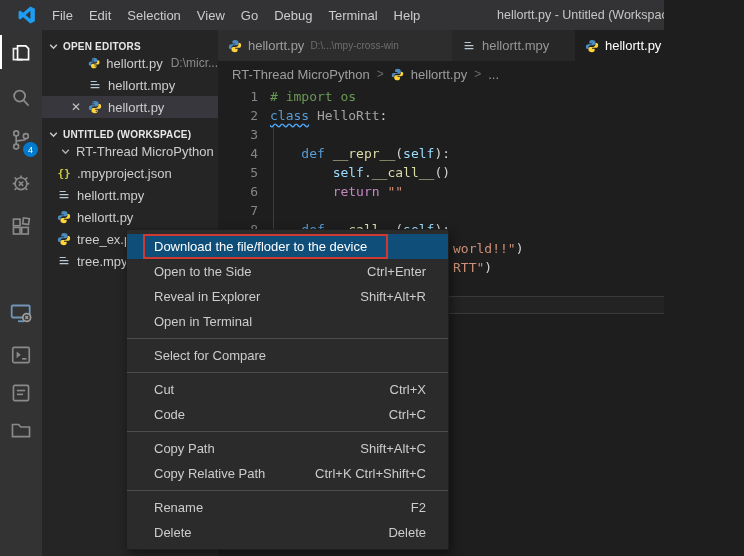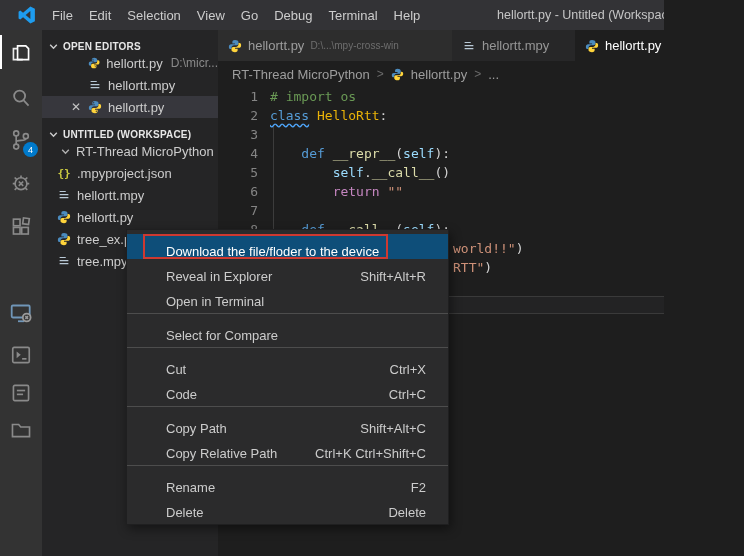--- a/index.html
+++ b/index.html
@@ -47,29 +47,29 @@
   
   .breadcrumb{position:absolute;left:0;top:31px;width:526px;height:26px;display:flex;align-items:center;
               gap:7px;padding-left:14px;font-size:13px;color:#9d9d9d;}
   .bc-sep{color:#6a6a6a;font-size:12px;}
   
   .code-area{position:absolute;left:0;top:57px;width:526px;height:209px;}
   .indent-guide{position:absolute;left:55px;top:40px;width:1px;height:112px;background:#3c3c3c;}
   .code-line{height:19px;line-height:19px;display:flex;font-family:"DejaVu Sans Mono",monospace;font-size:13px;}
   .ln{flex:0 0 40px;width:40px;text-align:right;color:#858585;}
   .lc{white-space:pre;margin-left:12px;color:#d4d4d4;}
-  .tk-comment{color:#6a9955}.tk-kw{color:#569cd6}.tk-type{color:#eab308}.tk-fn{color:#dcdcaa}
+  .tk-comment{color:#6a9955}.tk-kw{color:#569cd6}.tk-type{color:#a3a3a3}.tk-fn{color:#dcdcaa}
   .tk-param{color:#9cdcfe}.tk-ctrl{color:#c586c0}.tk-str{color:#ce9178}.tk-plain{color:#d4d4d4}
   .tk-wavy{text-decoration:underline wavy #4fa8ff;text-decoration-skip-ink:none;text-underline-offset:3px;}
   .panel-strip{position:absolute;left:0;top:266px;width:526px;height:16px;background:#232324;
                border-top:1px solid #3a3a3a;border-bottom:1px solid #3a3a3a;}
   
   .menu{position:absolute;left:126px;top:229px;width:323px;box-sizing:border-box;background:#2b2b2c;
         border:1px solid #1f1f20;box-shadow:2px 4px 10px rgba(0,0,0,.45);padding:4px 0;z-index:10;}
-  .mi{position:relative;height:25px;display:flex;align-items:flex-end;padding:0 22px 0 39px;
+  .mi{position:relative;height:25px;display:flex;align-items:center;padding:0 22px 0 27px;
       color:#cccccc;font-size:13px;}
   .mi.hl{background:#0e4e79;color:#ffffff;}
   .mi-key{margin-left:auto;color:#cccccc;}
   .menu-sep{height:1px;background:#4d4d4d;margin:4px 0;}
   .red-annotation{position:absolute;left:16px;top:0;width:245px;height:25px;box-sizing:border-box;
                   border:2px solid #ce3931;pointer-events:none;}
   svg{display:block;}
 </style>
 </head>
 <body>
@@ -323,20 +323,24 @@
 
     <div class="panel-strip"></div>
   </div>
 
   <div class="menu">
     <div class="mi hl">
       <span>Download the file/floder to the device</span>
       <span class="red-annotation"></span>
     </div>
     <div class="mi">
+      <span>Open to the Side</span>
+      <span class="mi-key">Ctrl+Enter</span>
+    </div>
+    <div class="mi">
       <span>Reveal in Explorer</span>
       <span class="mi-key">Shift+Alt+R</span>
     </div>
     <div class="mi">
       <span>Open in Terminal</span>
     </div>
     <div class="menu-sep"></div>
     <div class="mi">
       <span>Select for Compare</span>
     </div>

